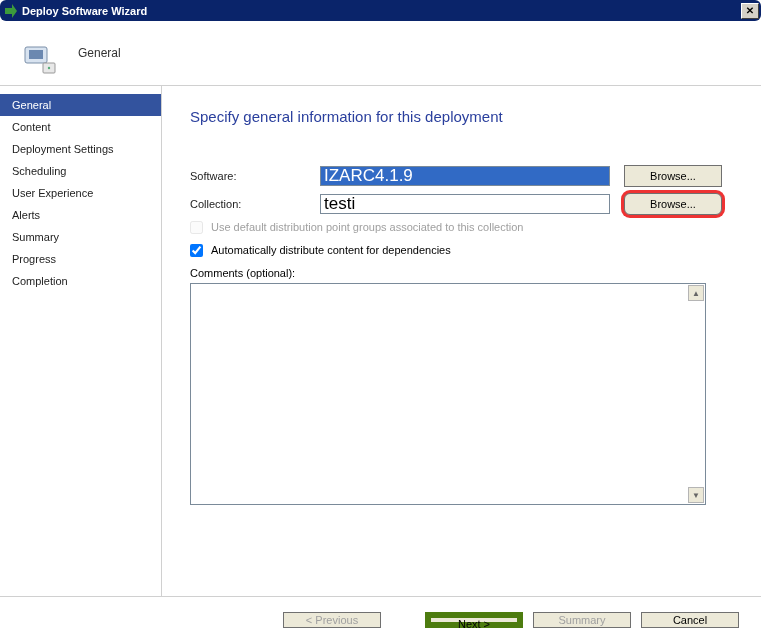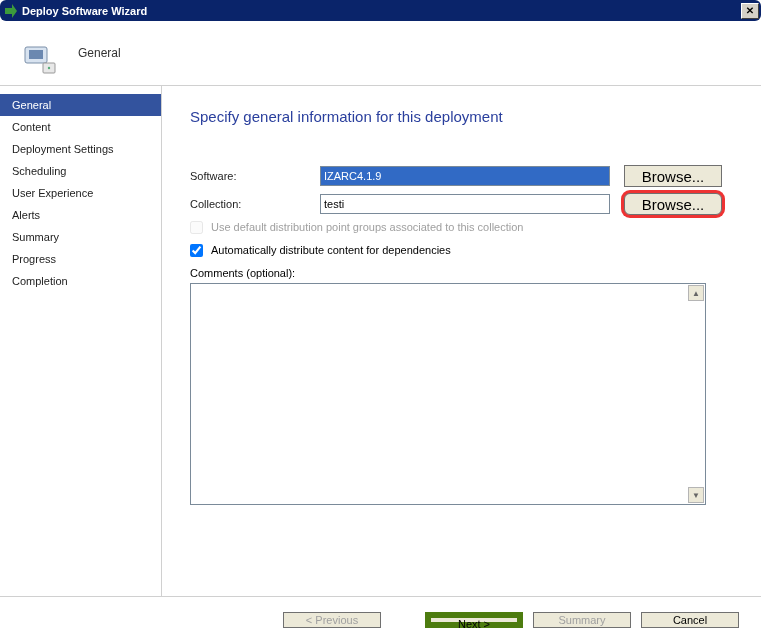--- a/index.html
+++ b/index.html
@@ -87,35 +87,35 @@
 }
 .form-label {
   width: 130px;
   font-size: 11px;
   color: #222;
 }
 .form-input {
   width: 290px;
   height: 20px;
   border: 1px solid #7a8a99;
-  font-size: 11px;
+  font-size: 17px;
   padding: 1px 3px;
   background: #fff;
 }
 .form-input.selected {
   background: #316ac5;
   color: #fff;
 }
 .browse-btn {
   margin-left: 14px;
   width: 98px;
   height: 22px;
   background: #ece9d8;
   border: 1px solid #707070;
-  font-size: 15px;
+  font-size: 11px;
   cursor: pointer;
 }
 .highlight-browse {
   box-shadow: 0 0 0 3px #e33;
   border-radius: 6px;
 }
 .check-row {
   display: flex;
   align-items: flex-start;
   margin-bottom: 10px;

